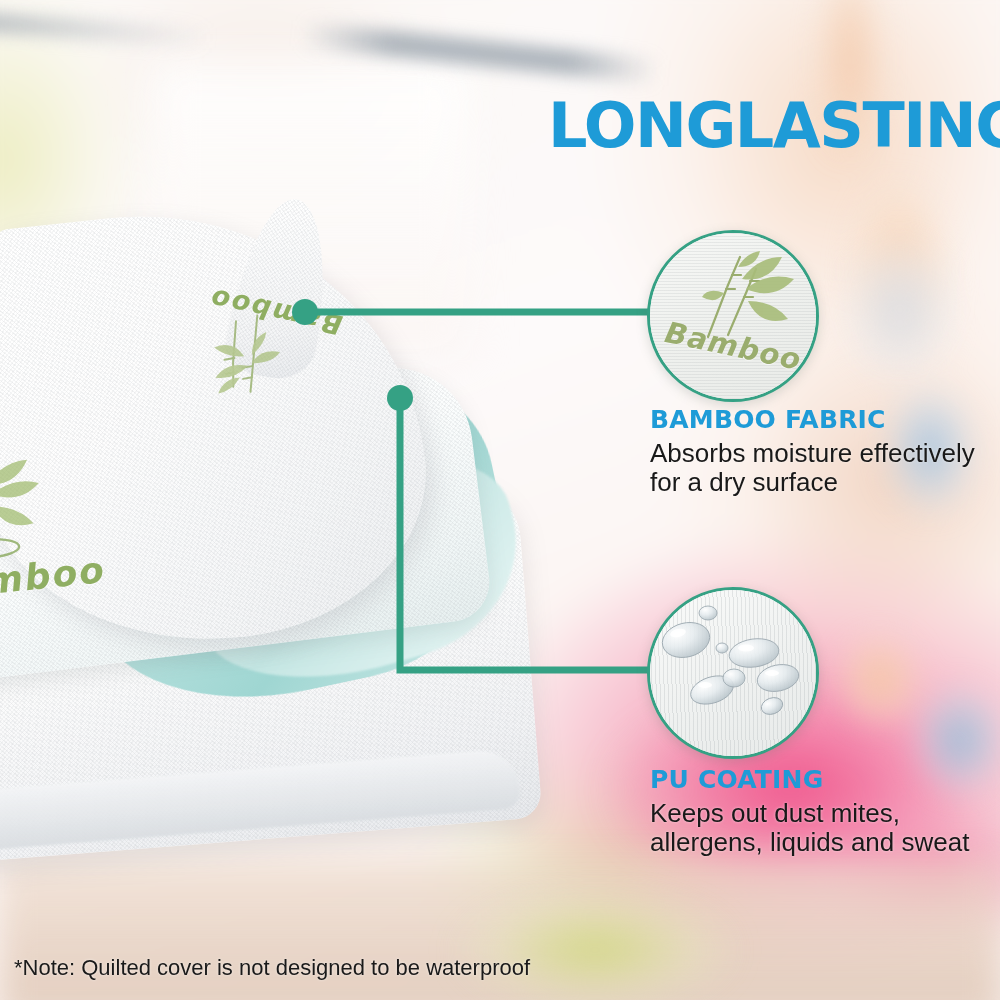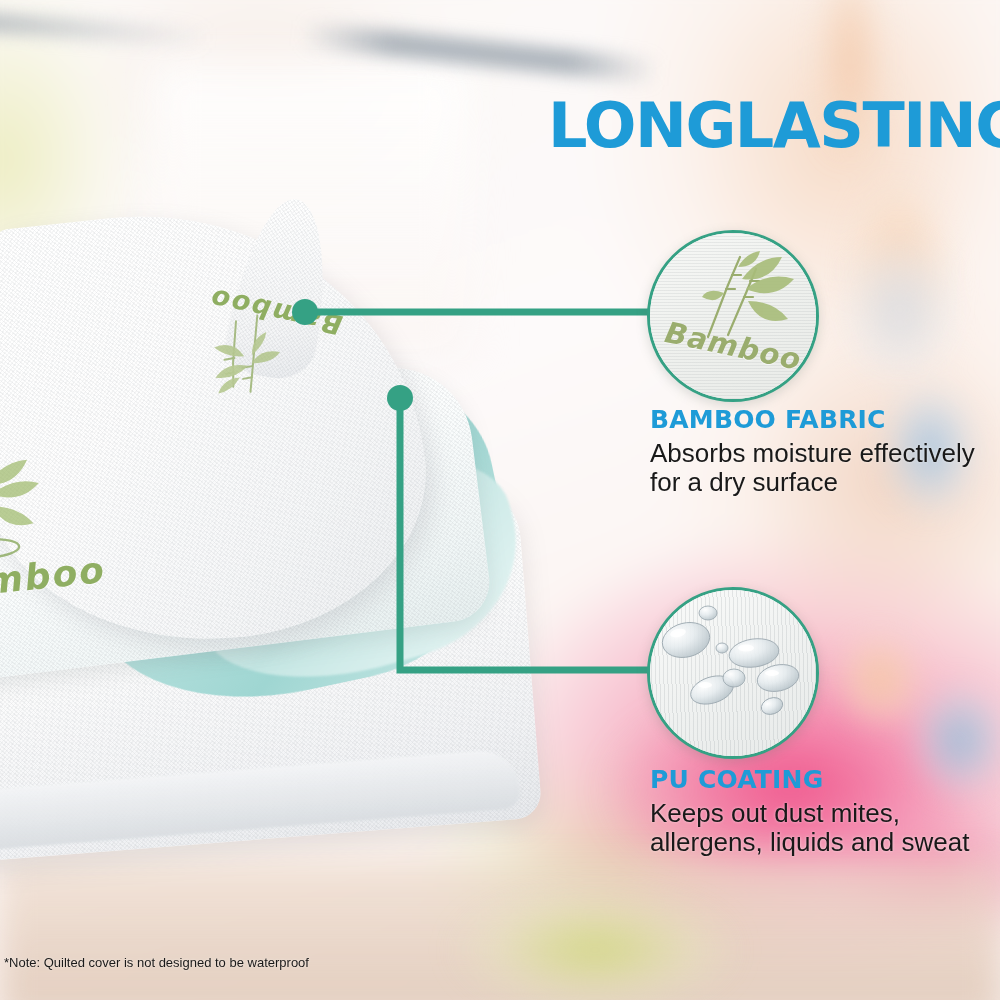--- a/index.html
+++ b/index.html
@@ -211,23 +211,23 @@
     margin:0 0 5px 0;
   }
   .feat-body{
     font-family:"Liberation Sans", sans-serif;
     font-size:26px;line-height:1.12;
     color:#191919;
     margin:0;
     text-shadow:0 0 3px rgba(255,255,255,.55);
   }
   .footnote{
-    position:absolute;left:4px;top:955px;
+    position:absolute;left:14px;top:955px;
     font-family:"Liberation Sans", sans-serif;
-    font-size:13px;color:#1a1a1a;
+    font-size:22px;color:#1a1a1a;
     text-shadow:0 0 3px rgba(255,255,255,.6);
   }
 </style>
 </head>
 <body>
 
 <div id="stage">
 
   <div class="bg-layer">
     <div class="bg-base"></div>

